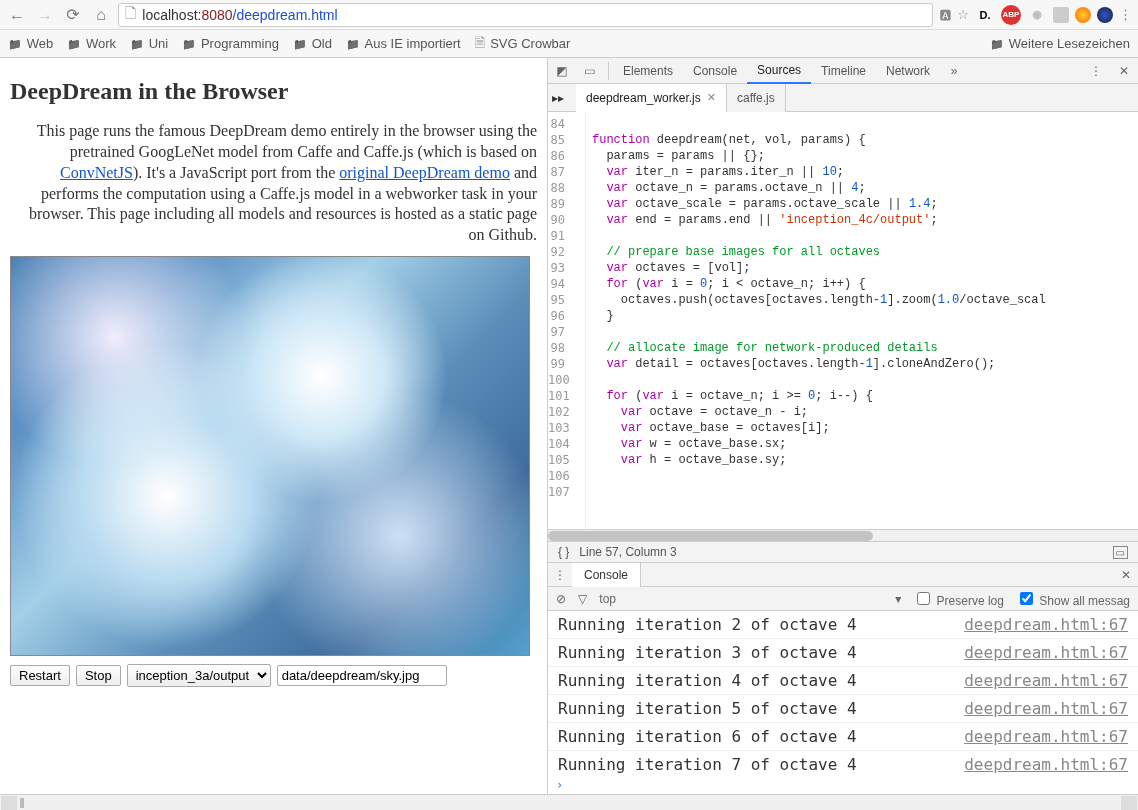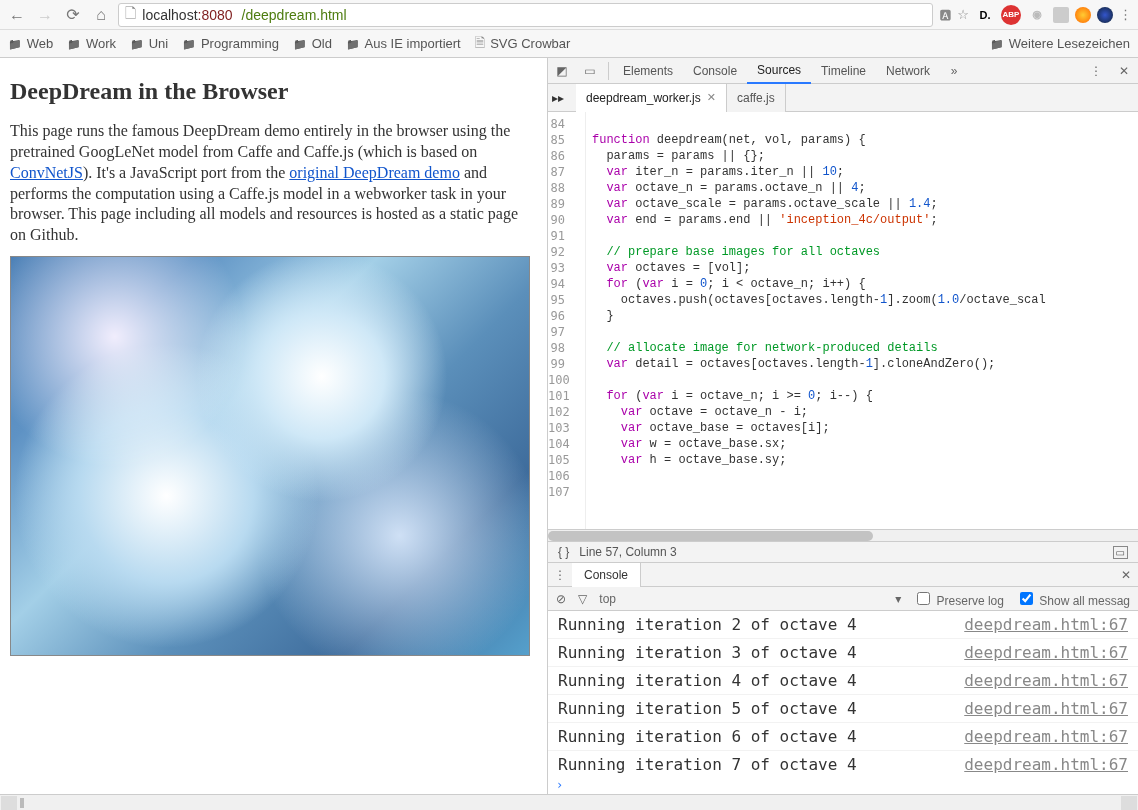--- a/index.html
+++ b/index.html
@@ -42,21 +42,21 @@
     background: #fff;
     display: flex;
     align-items: center;
     padding: 0 6px;
     gap: 6px;
     font-size: 14px;
     color: #333;
   }
   .addr-host { color: #333; font-weight: 500; }
   .addr-port { color: #7f1d1d; }
-  .addr-path { color: #4d7c0f; padding-left: 9px; }
+  .addr-path { color: #1d4ed8; }
   .ext-icon {
     width: 20px; height: 20px;
     display: flex; align-items: center; justify-content: center;
     border-radius: 50%;
     font-size: 11px;
     font-weight: bold;
   }
 
   .bookmarks-bar {
     display: flex;
@@ -87,21 +87,21 @@
     width: 548px;
     overflow: auto;
     padding: 10px;
     font-family: "Times New Roman", serif;
     font-size: 16px;
     line-height: 1.3;
     border-right: 1px solid #ccc;
   }
   .page-pane h1 { font-size: 24px; margin: 8px 0 14px; font-weight: bold; }
   .page-pane a { color: #1155cc; text-decoration: underline; }
-  .page-pane p { margin: 0 0 10px; }
+  .page-pane p { margin: 0 0 10px; text-align: right; }
   .demo-image {
     width: 520px;
     height: 400px;
     background:
       radial-gradient(circle at 20% 20%, #e8d5f5 0%, transparent 25%),
       radial-gradient(circle at 60% 30%, #fff 0%, #cfe8f7 15%, transparent 30%),
       radial-gradient(circle at 30% 60%, #fff 0%, #b8daf0 20%, transparent 35%),
       radial-gradient(circle at 75% 70%, #cfe0f5 0%, transparent 30%),
       linear-gradient(135deg, #4a7fb5 0%, #5e92c4 20%, #a3cfe7 40%, #5b8fba 60%, #3e6c9c 80%, #55a0cc 100%);
     background-blend-mode: screen, normal, normal, normal, normal;
@@ -364,20 +364,26 @@
 </div>
 
 <div class="main-split">
 
   <div class="page-pane">
     <h1>DeepDream in the Browser</h1>
     <p>
       <span>This page runs the famous DeepDream demo entirely in the browser using the pretrained GoogLeNet model from Caffe and Caffe.js (which is based on </span><a href="#">ConvNetJS</a><span>). It's a JavaScript port from the </span><a href="#">original DeepDream demo</a><span> and performs the computation using a Caffe.js model in a webworker task in your browser. This page including all models and resources is hosted as a static page on Github.</span>
     </p>
     <div class="demo-image"></div>
+    <div class="controls-row">
+      <button>Restart</button>
+      <button>Stop</button>
+      <select><option>inception_3a/output</option></select>
+      <input type="text" value="data/deepdream/sky.jpg" style="">
+    </div>
   </div>
 
   <div class="devtools">
     <div class="dt-tabs">
       <div class="dt-icon">◩</div>
       <div class="dt-icon">▭</div>
       <div style="width:1px;height:18px;background:#ccc;margin:0 4px;"></div>
       <div class="dt-tab">Elements</div>
       <div class="dt-tab">Console</div>
       <div class="dt-tab active">Sources</div>

